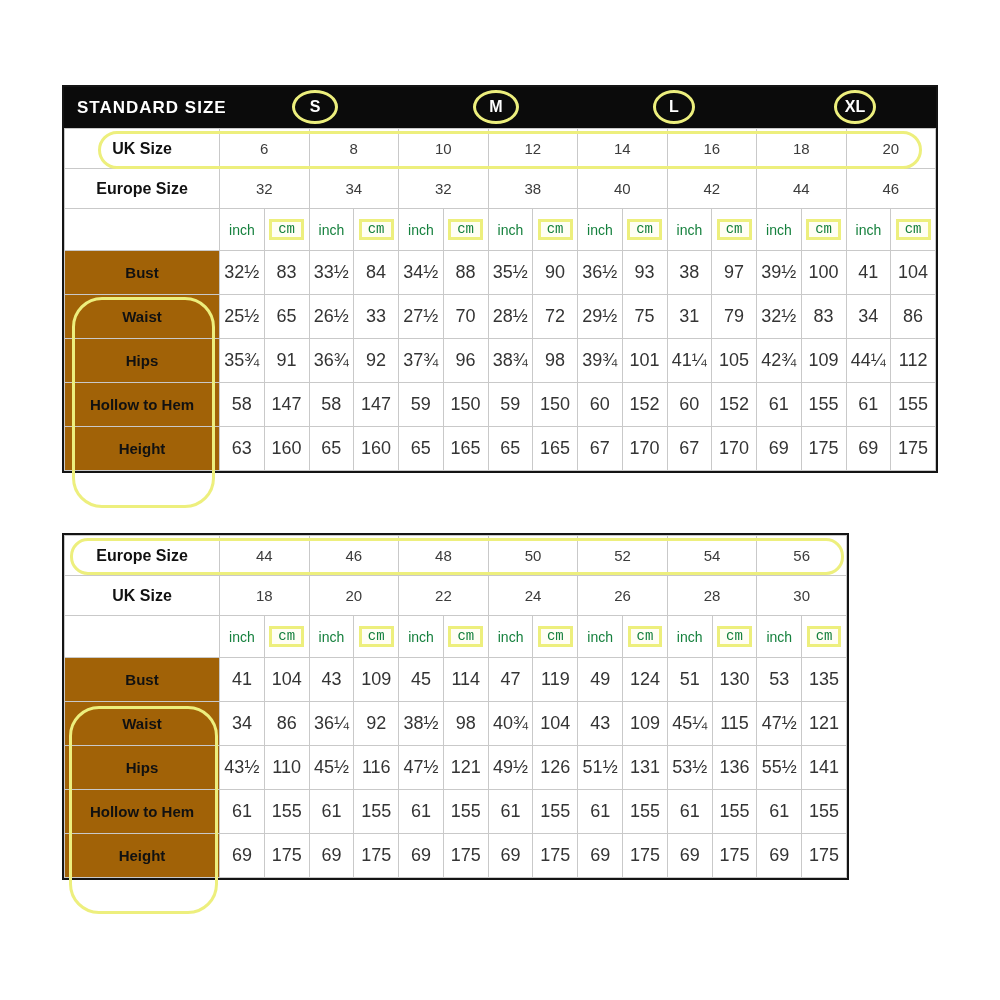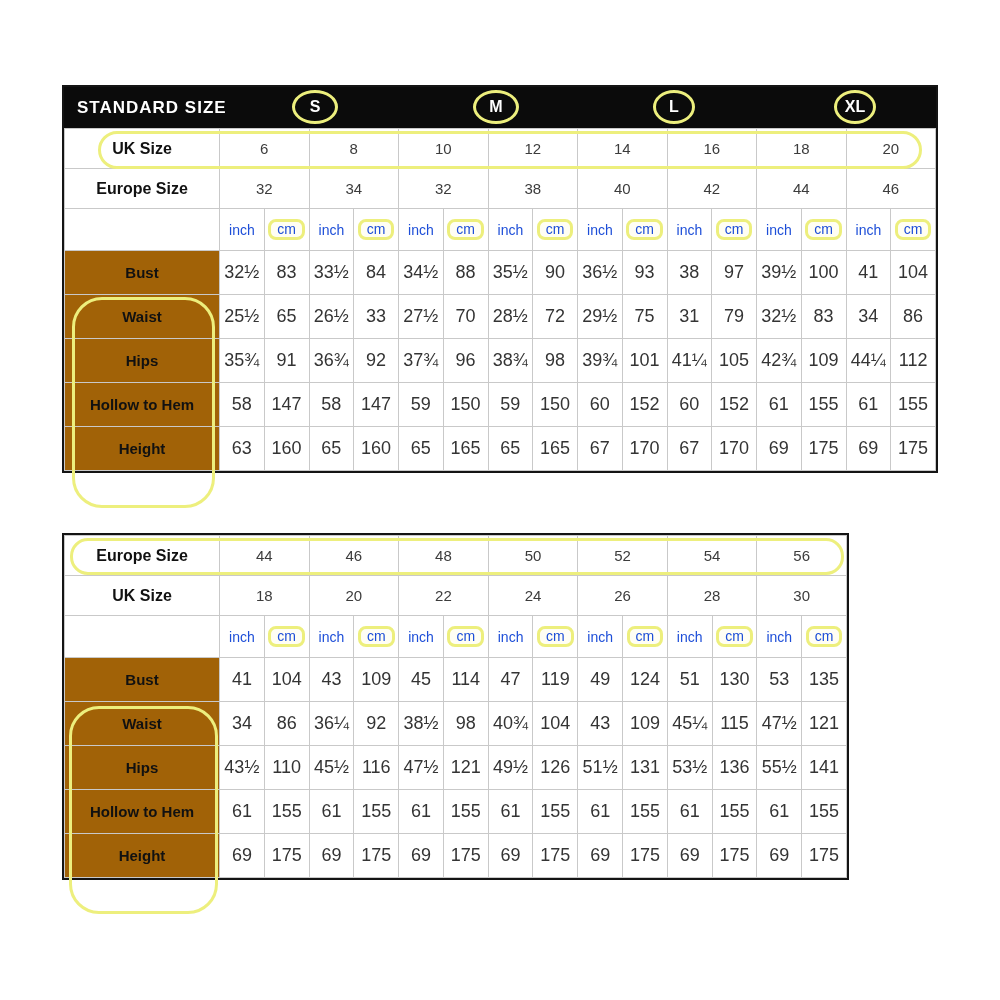--- a/index.html
+++ b/index.html
@@ -30,26 +30,26 @@
   table.size-table col.label-col{width:155px;}
   table.size-table td{
     border:1px solid #c9c9c9;text-align:center;vertical-align:middle;
     padding:0;overflow:hidden;white-space:nowrap;
   }
   tr.size-row{height:40px;}
   tr.unit-row{height:42px;}
   tr.measure-row{height:44px;}
   td.label-cell{font-weight:bold;color:#111;font-size:16px;}
   td.size-val{font-size:15px;color:#3c3c3c;}
-  td.unit-cell{font-size:14px;color:#1d4ed8;}
+  td.unit-cell{font-size:14px;color:#15803d;}
   td.measure-label{background:#a16207;font-size:15px;}
   td.measure-val{font-size:18px;color:#343434;}
   .cm-box{
-    display:inline-block;border:3px solid #edef7d;border-radius:8px;
-    padding:0 6px;background:#fffef4;line-height:1.1;
+    display:inline-block;border:3px solid #edef7d;border-radius:0;
+    padding:0 6px;background:#fffef4;line-height:1.1;font-family:Liberation Mono, monospace;
   }
 
   
   .annot{position:absolute;border:3px solid #edef7d;box-sizing:border-box;pointer-events:none;background:transparent;}
   #annot-us-row{left:34px;top:44px;width:824px;height:38px;border-radius:19px;}
   #annot-std-labels{left:8px;top:210px;width:143px;height:211px;border-radius:30px;}
   #annot-plus-row{left:6px;top:3px;width:774px;height:37px;border-radius:18px;}
   #annot-plus-labels{left:5px;top:171px;width:149px;height:208px;border-radius:30px;}
 
   .tips{

